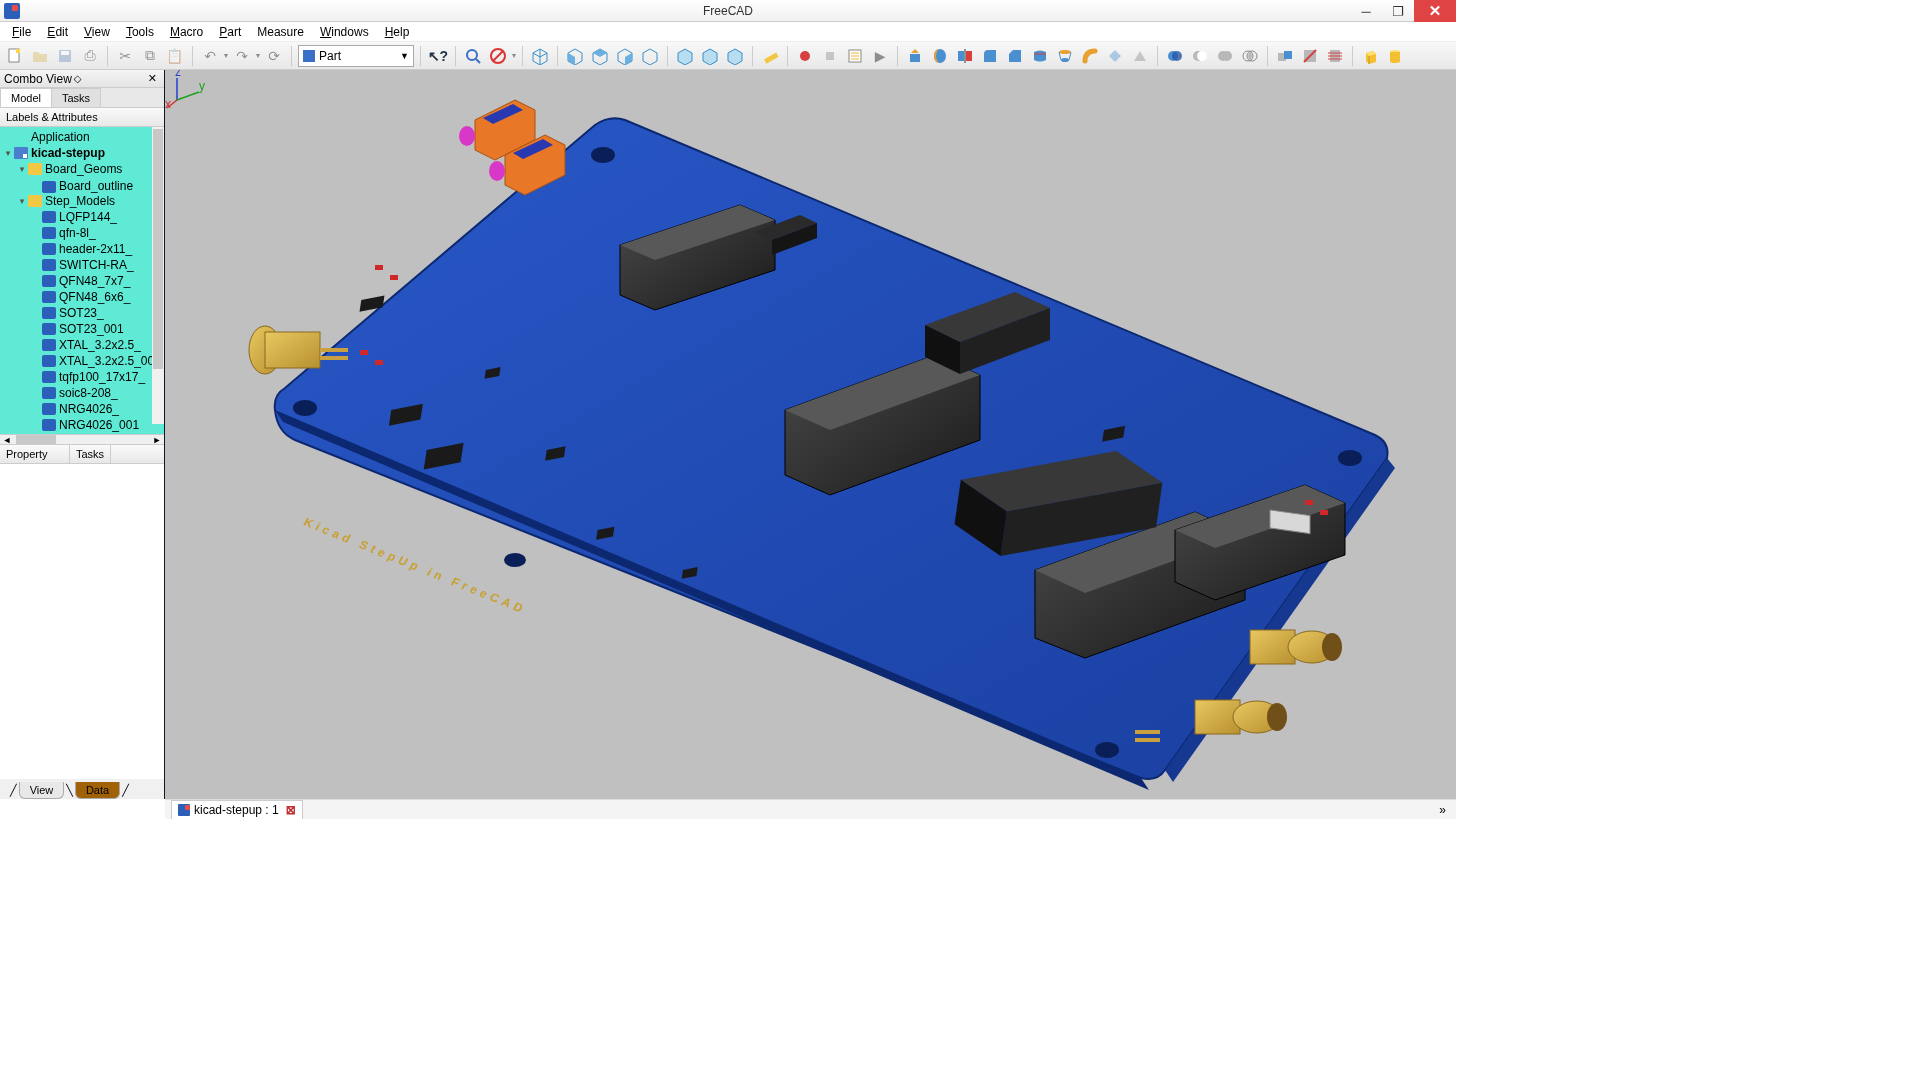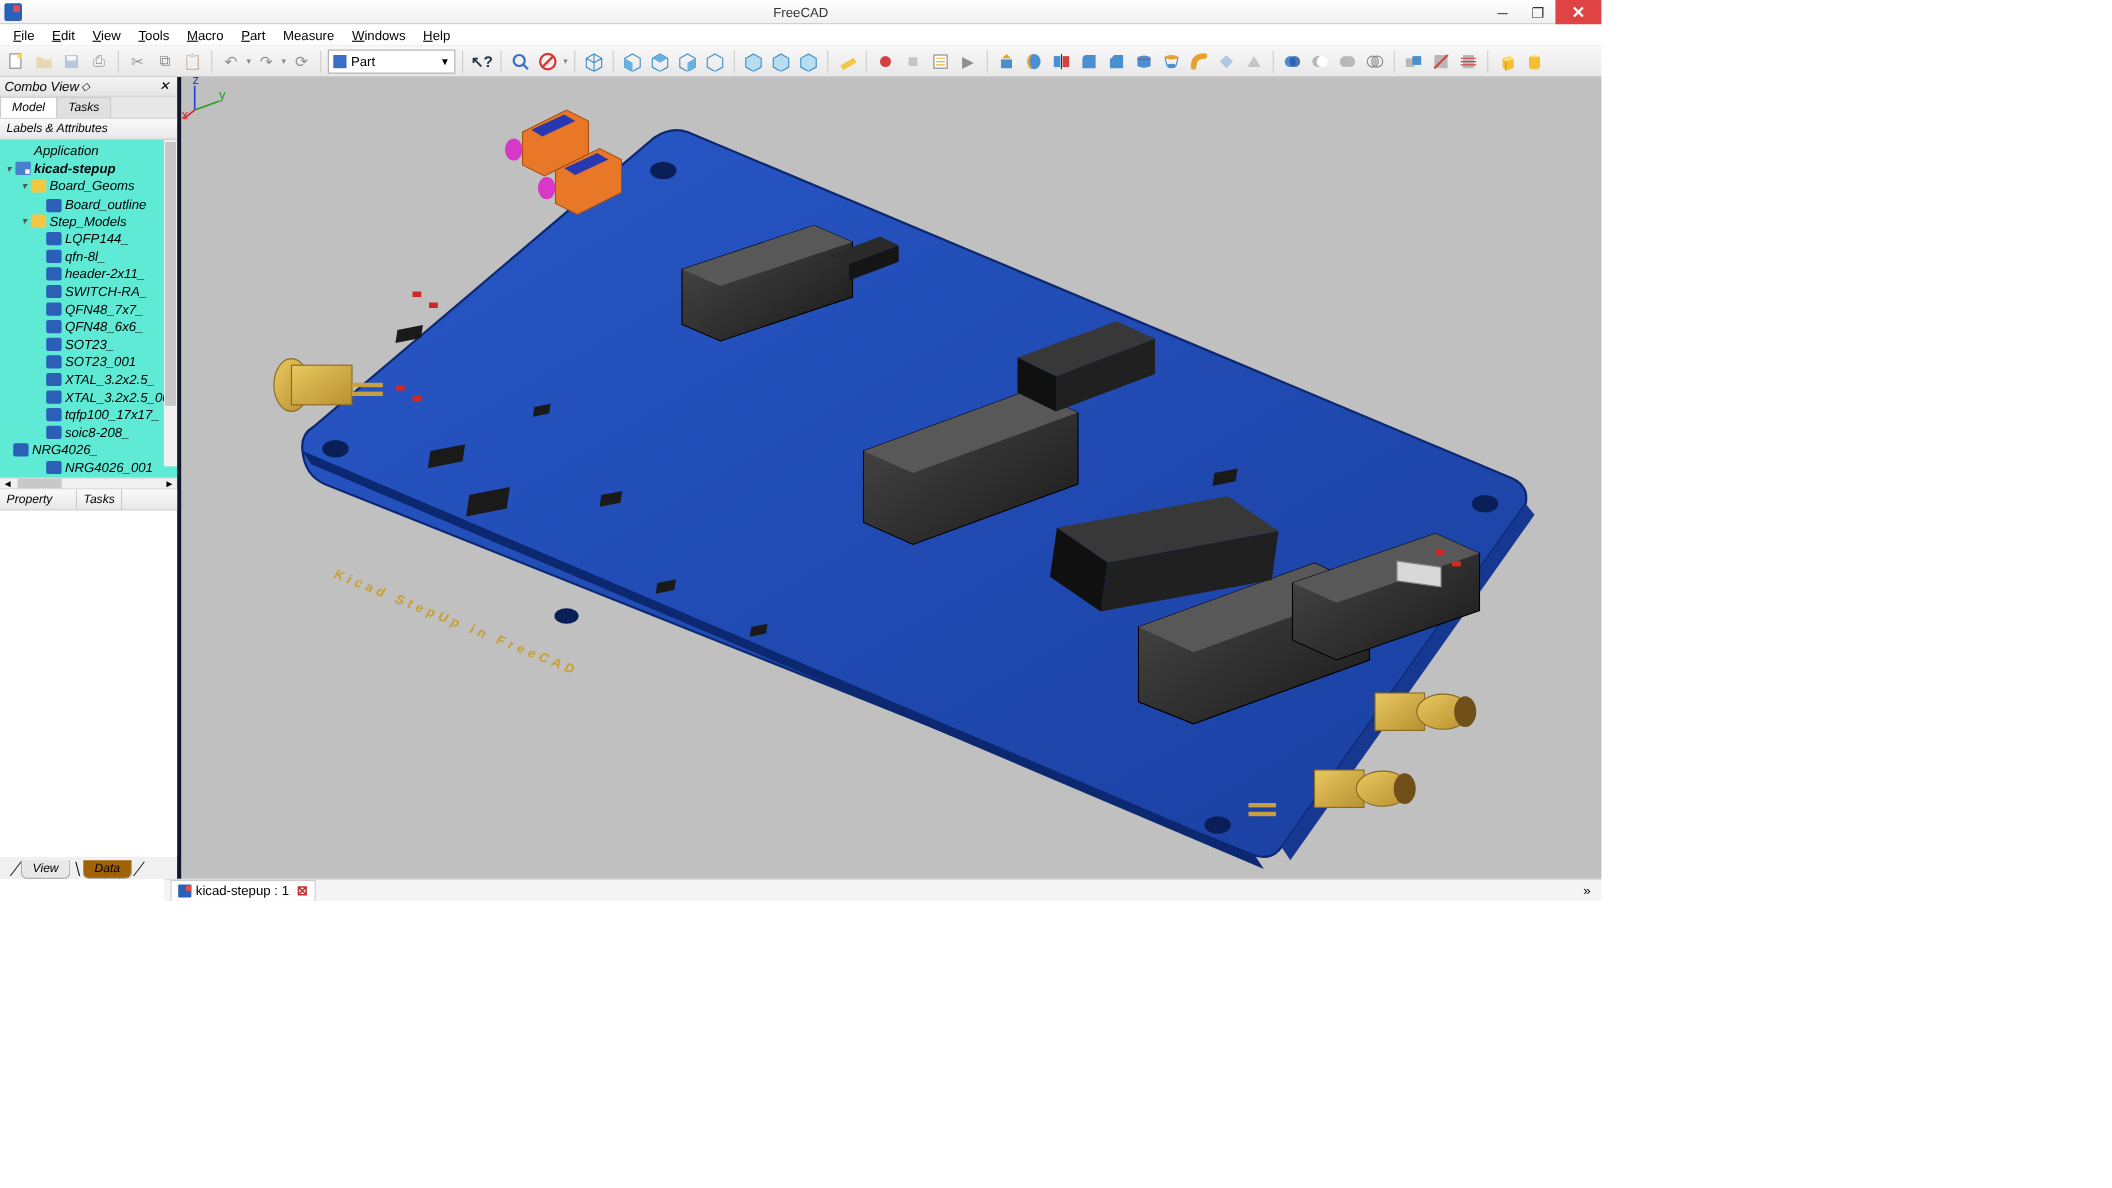--- a/index.html
+++ b/index.html
@@ -25,21 +25,21 @@
 .tbtn.dis { opacity:.4; }
 .tsep { width:1px; height:20px; background:#ccc; margin:0 3px; }
 .wbsel { width:116px; height:22px; border:1px solid #aaa; background:#fff; display:flex; align-items:center; padding:0 4px; font-size:12px; }
 .wbsel .cube { width:12px; height:12px; background:#3A6FC8; margin-right:4px; }
 .wbsel .dd { margin-left:auto; font-size:9px; }
 
 
 .mainrow { position:absolute; top:70px; bottom:20px; left:0; right:0; display:flex; }
 
 
-.panel { width:165px; background:#f0f0f0; border-right:4px solid #0f172a; display:flex; flex-direction:column;font-style:italic; }
+.panel { width:165px; background:#f0f0f0; border-right:1px solid #0f172a; display:flex; flex-direction:column; }
 .panel-title { height:18px; background:linear-gradient(#f4f4f4,#e4e4e4); border-bottom:1px solid #ccc; display:flex; align-items:center; padding:0 4px; font-size:11px; }
 .panel-title .pclose { margin-left:auto; font-size:11px; padding:0 3px; }
 .panel-title .pdock { font-size:10px; padding:0 2px;}
 .tabsrow { display:flex; border-bottom:1px solid #ccc; background:#e8e8e8; }
 .tab { padding:3px 10px; font-size:11px; background:#e0e0e0; border:1px solid #ccc; border-bottom:none; margin-right:-1px; }
 .tab.active { background:#fff; }
 .treehdr { background:linear-gradient(#fafafa,#e8e8e8); padding:3px 6px; font-size:11px; border-bottom:1px solid #ccc; }
 .tree { flex:1; background:#5eead4; overflow:hidden; position:relative; font-size:11px; }
 .tree-inner { padding:2px 0; }
 .tree .node { display:flex; align-items:center; height:16px; white-space:nowrap; }
@@ -62,21 +62,21 @@
 .btab { padding:2px 10px; font-size:11px; background:#e8e8e8; border:1px solid #aaa; border-top-left-radius:0; border-top-right-radius:0; border-bottom-left-radius:6px; border-bottom-right-radius:6px; border-top:none;}
 .btab.active{ background:#a16207; }
 .btab.slash { border:none; background:transparent; padding:2px 2px;}
 
 
 .viewport { flex:1; background:#C0C0C0; position:relative; overflow:hidden; }
 .viewport svg { position:absolute; top:0; left:0; }
 .axis { position:absolute; right:14px; bottom:40px; width:40px; height:40px; }
 
 
-.statusbar { position:absolute; bottom:0; left:149px; right:0; height:20px; background:#f4f4f4; border-top:1px solid #ddd; display:flex; align-items:center; padding:0 6px; gap:4px; }
+.statusbar { position:absolute; bottom:0; left:165px; right:0; height:20px; background:#f4f4f4; border-top:1px solid #ddd; display:flex; align-items:center; padding:0 6px; gap:4px; }
 .doc-tab { display:flex; align-items:center; gap:4px; padding:2px 6px; background:#fff; border:1px solid #ccc; font-size:11px;}
 .doc-tab .tico{ width:12px;height:12px;background:#2B5FB8;border-radius:1px;position:relative;}
 .doc-tab .tico::after{content:"";position:absolute;width:5px;height:5px;background:#E84D4D;border-radius:1px;top:1px;left:7px;}
 .doc-tab .tx{ color:#C03030; font-weight:bold; margin-left:3px;}
 .sb-more{ margin-left:auto; font-size:12px; padding:0 4px;}
 
 .vscroll { position:absolute; right:0; top:0; bottom:10px; width:12px; background:#f0f0f0; }
 .vscroll .thumb { position:absolute; top:2px; width:10px; left:1px; height:240px; background:#c8c8c8;}
 </style>
 </head>
@@ -443,21 +443,21 @@
           <div class="node" style="padding-left: 30px;">
             <span class="tw"></span>
             <span class="ico part"></span>
             <span class="lbl ">tqfp100_17x17_</span>
           </div>
           <div class="node" style="padding-left: 30px;">
             <span class="tw"></span>
             <span class="ico part"></span>
             <span class="lbl ">soic8-208_</span>
           </div>
-          <div class="node" style="">
+          <div class="node" style="padding-left: 30px;">
             <span class="tw"></span>
             <span class="ico part"></span>
             <span class="lbl ">NRG4026_</span>
           </div>
           <div class="node" style="padding-left: 30px;">
             <span class="tw"></span>
             <span class="ico part"></span>
             <span class="lbl ">NRG4026_001</span>
           </div>
         </div>

